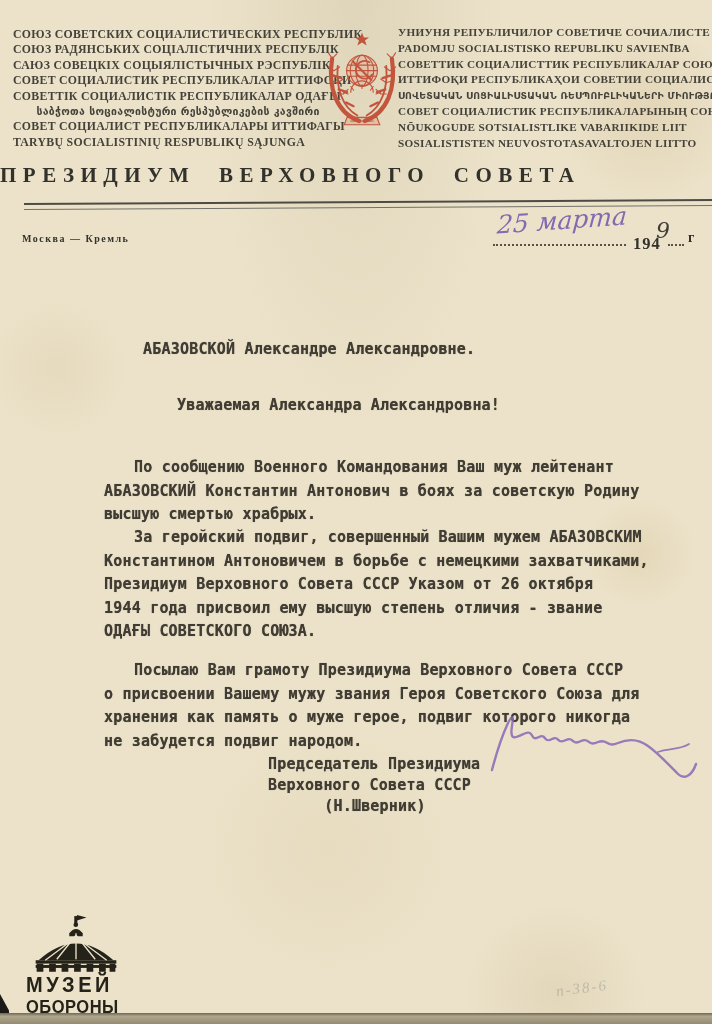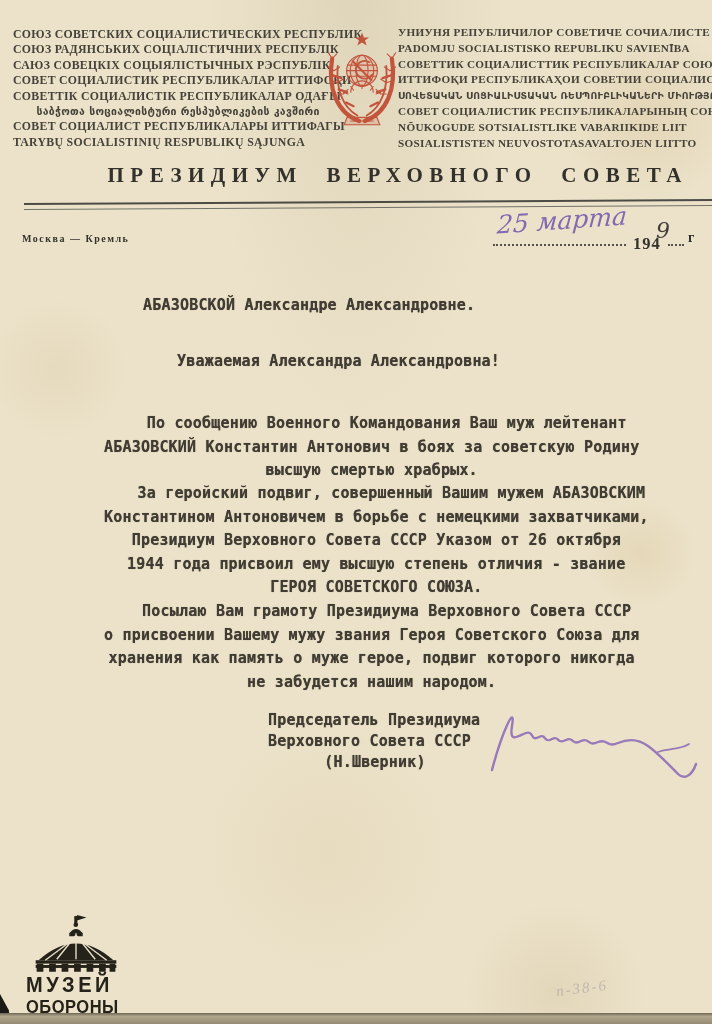--- a/index.html
+++ b/index.html
@@ -20,47 +20,47 @@
   .hdr-block{position:absolute;font-weight:bold;color:#45423a;}
   .hdr-left{top:27px;left:13px;width:330px;font-size:11.8px;line-height:15.4px;}
   .hdr-right{top:25px;left:398px;width:312px;font-size:11.2px;line-height:15.8px;}
   .hdr-block div{white-space:nowrap;letter-spacing:.3px;
     font-family:"Liberation Serif","DejaVu Serif","DejaVu Sans",serif;}
   .hdr-left div:nth-child(6){font-size:10.5px;font-family:"DejaVu Sans",sans-serif;font-weight:600;text-align:center;}
   .hdr-right div:nth-child(5){font-size:9.3px;font-family:"DejaVu Sans",sans-serif;font-weight:600;}
   
   .emblem{position:absolute;left:320px;top:28px;width:84px;height:104px;}
   
-  .heading{position:absolute;top:163px;left:0;width:688px;text-align:right;
+  .heading{position:absolute;top:163px;left:0;width:688px;text-align:left;
     font-size:21px;font-weight:bold;letter-spacing:6.5px;word-spacing:12px;color:#33312c;}
   .rule{position:absolute;top:201px;left:24px;right:-6px;height:4px;
     border-top:2px solid #4c4b45;border-bottom:1px solid #73726a;
     transform:rotate(-0.35deg);}
   .place{position:absolute;top:233px;left:22px;font-size:10px;font-weight:bold;
     letter-spacing:1.5px;color:#34322d;}
   .hw{font-family:"DejaVu Serif",serif;font-style:italic;color:#7a5fae;}
   .hw-date{position:absolute;top:206px;left:497px;font-size:25px;
     transform:rotate(-4deg) skewX(-8deg);opacity:.92;white-space:nowrap;}
   .dotline{position:absolute;border-bottom:2px dotted #55524a;height:1px;}
   .dl1{top:243px;left:493px;width:133px;}
   .dl2{top:243px;left:668px;width:16px;}
   .year-print{position:absolute;top:234px;left:633px;font-size:16.5px;
     font-weight:bold;letter-spacing:1px;color:#33312c;}
   .year-digit{position:absolute;top:218px;left:656px;font-size:22px;
     font-family:"DejaVu Serif",serif;font-style:italic;color:#403b36;}
   .year-g{position:absolute;top:230px;left:688px;font-size:14px;font-weight:bold;color:#33312c;}
   
   .tw{font-family:"DejaVu Sans Mono","Liberation Mono",monospace;
     font-weight:700;font-size:15px;letter-spacing:.2px;color:#403c33;
-    text-shadow:0 0 .7px rgba(64,58,46,.75);white-space:nowrap;}
+    text-shadow:0 0 .7px rgba(64,58,46,.75);white-space:nowrap;margin-top:44px;}
   .addr{position:absolute;top:296px;left:143px;}
   .salut{position:absolute;top:352px;left:177px;}
-  .para{position:absolute;left:104px;line-height:23.5px;text-align:center;}
+  .para{position:absolute;left:104px;line-height:23.5px;}
   .para div:first-child{text-indent:30px;}
-  .p1{top:412px;} .p2{top:482px;} .p3{top:600px;}
+  .p1{top:412px;} .p2{top:482px;} .p3{top:615px;}
   .sig-block{position:absolute;top:710px;left:268px;line-height:21px;width:214px;}
   .sig-block div:last-child{text-align:center;}
   .sig-hand{position:absolute;left:482px;top:692px;width:228px;height:96px;}
   
   .stamp{position:absolute;left:26px;top:912px;width:100px;color:#242219;
     font-family:"Liberation Sans","DejaVu Sans",sans-serif;}
   .stamp svg{display:block;margin:0 0 1px 2px;}
   .stamp .l1{font-size:20px;font-weight:bold;letter-spacing:3.5px;transform:scaleY(1.08);}
   .stamp .l2{font-size:16.5px;font-weight:bold;letter-spacing:.5px;transform:scaleY(1.12);margin-top:1px;}
   .stamp .l3{font-size:9px;font-weight:bold;letter-spacing:1.6px;margin-top:2px;}
@@ -147,28 +147,28 @@
     <div>По сообщению Военного Командования Ваш муж лейтенант</div>
     <div>АБАЗОВСКИЙ Константин Антонович в боях за советскую Родину</div>
     <div>высшую смертью храбрых.</div>
   </div>
 
   <div class="tw para p2">
     <div>За геройский подвиг, совершенный Вашим мужем АБАЗОВСКИМ</div>
     <div>Константином Антоновичем в борьбе с немецкими захватчиками,</div>
     <div>Президиум Верховного Совета СССР Указом от 26 октября</div>
     <div>1944 года присвоил ему высшую степень отличия - звание</div>
-    <div>ГЕРОЯ СОВЕТСКОГО СОЮЗА.</div>
+    <div>ОДАҒЫ СОВЕТСКОГО СОЮЗА.</div>
   </div>
 
   <div class="tw para p3">
     <div>Посылаю Вам грамоту Президиума Верховного Совета СССР</div>
     <div>о присвоении Вашему мужу звания Героя Советского Союза для</div>
     <div>хранения как память о муже герое, подвиг которого никогда</div>
-    <div>не забудется нашим народом.</div>
+    <div>не забудется подвиг народом.</div>
   </div>
 
   <div class="tw sig-block">
     <div>Председатель Президиума</div>
     <div>Верховного Совета СССР</div>
     <div>(Н.Шверник)</div>
   </div>
 
   <div class="sig-hand">
     <svg viewBox="0 0 228 96" width="228" height="96" fill="none" stroke="#8a68b8" stroke-width="2.4" stroke-linecap="round" opacity="0.85">

